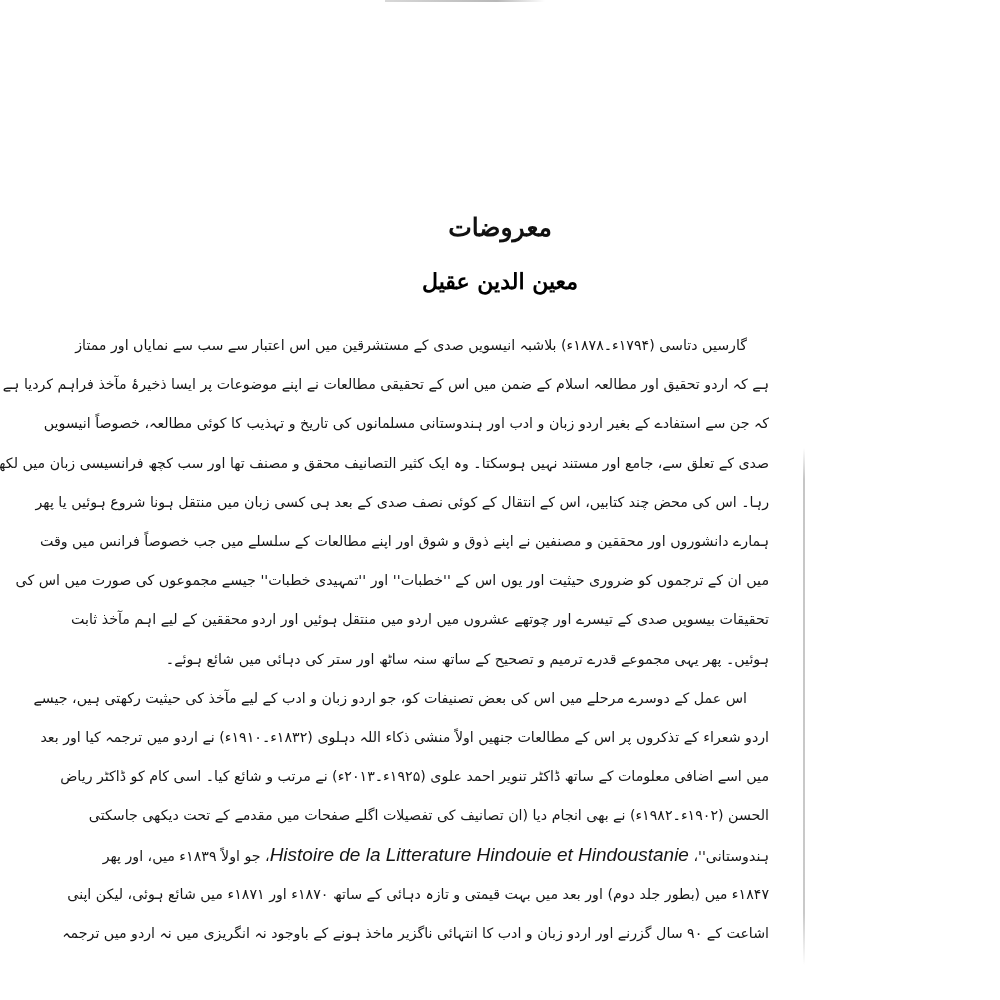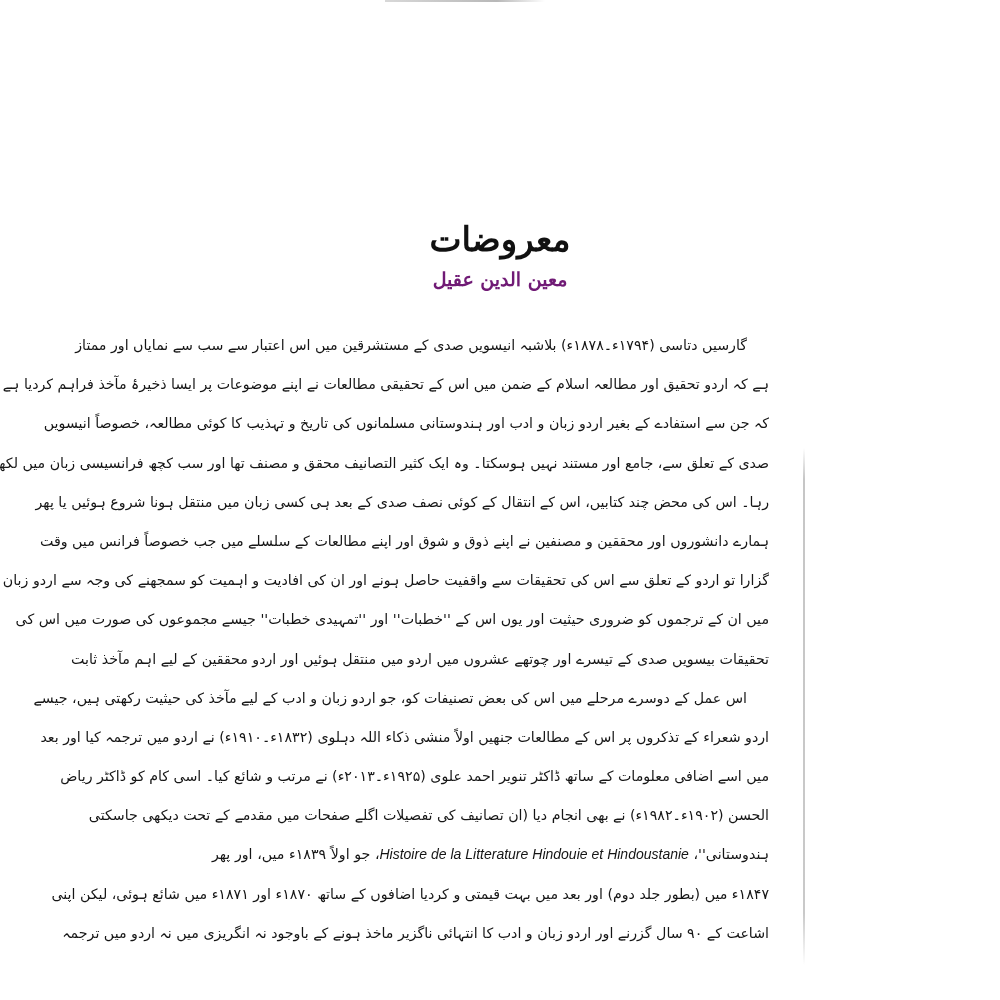--- a/index.html
+++ b/index.html
@@ -39,35 +39,35 @@
       height: 1000px;
       direction: rtl;
     }
     .page-title {
       position: absolute;
       left: 0;
       right: 0;
       top: 196px;
       text-align: center;
       font-family: "DejaVu Serif", serif;
-      font-size: 34px;
+      font-size: 25px;
       font-weight: bold;
       color: #111;
       letter-spacing: 0;
     }
     .author {
       position: absolute;
       left: 0;
       right: 0;
       top: 268px;
       text-align: center;
       font-family: "DejaVu Serif", serif;
-      font-size: 19px;
+      font-size: 22px;
       font-weight: bold;
-      color: #701a75;
+      color: #000000;
     }
     .body-text {
       position: absolute;
       left: 212px;
       width: 557px;
       top: 326px;
     }
     .line {
       height: 39.2px;
       line-height: 39.2px;
@@ -83,45 +83,45 @@
       text-align-last: right;
     }
     .line.para-start {
       padding-right: 22px;
     }
     .latin {
       font-family: "Liberation Sans", sans-serif;
       font-style: italic;
       direction: ltr;
       unicode-bidi: embed;
-      font-size: 14px;
+      font-size: 19px;
     }
   </style>
 </head>
 <body>
 
 <div class="scan-top-edge"></div>
 <div class="page-fold-line"></div>
 
 <div class="page">
   <h1 class="page-title">معروضات</h1>
   <div class="author">معین الدین عقیل</div>
 
   <div class="body-text">
     <div class="line para-start">گارسیں دتاسی (۱۷۹۴ء۔۱۸۷۸ء) بلاشبہ انیسویں صدی کے مستشرقین میں اس اعتبار سے سب سے نمایاں اور ممتاز</div>
     <div class="line">ہے کہ اردو تحقیق اور مطالعہ اسلام کے ضمن میں اس کے تحقیقی مطالعات نے اپنے موضوعات پر ایسا ذخیرۂ مآخذ فراہم کردیا ہے</div>
     <div class="line">کہ جن سے استفادے کے بغیر اردو زبان و ادب اور ہندوستانی مسلمانوں کی تاریخ و تہذیب کا کوئی مطالعہ، خصوصاً انیسویں</div>
     <div class="line">صدی کے تعلق سے، جامع اور مستند نہیں ہوسکتا۔ وہ ایک کثیر التصانیف محقق و مصنف تھا اور سب کچھ فرانسیسی زبان میں لکھتا</div>
     <div class="line">رہا۔ اس کی محض چند کتابیں، اس کے انتقال کے کوئی نصف صدی کے بعد ہی کسی زبان میں منتقل ہونا شروع ہوئیں یا پھر</div>
     <div class="line">ہمارے دانشوروں اور محققین و مصنفین نے اپنے ذوق و شوق اور اپنے مطالعات کے سلسلے میں جب خصوصاً فرانس میں وقت</div>
-    <div class="line">گزارا تو اردو کے تعلق سے اس کی تحقیقات سے واقفیت حاصل ہونے اور ان کی افادیت و اہمیت کو سمجھنے کی وجہ سے اردو زبان</div>
     <div class="line">میں ان کے ترجموں کو ضروری حیثیت اور یوں اس کے ''خطبات'' اور ''تمہیدی خطبات'' جیسے مجموعوں کی صورت میں اس کی</div>
     <div class="line">تحقیقات بیسویں صدی کے تیسرے اور چوتھے عشروں میں اردو میں منتقل ہوئیں اور اردو محققین کے لیے اہم مآخذ ثابت</div>
+    <div class="line last">ہوئیں۔ پھر یہی مجموعے قدرے ترمیم و تصحیح کے ساتھ سنہ ساٹھ اور ستر کی دہائی میں شائع ہوئے۔</div>
     <div class="line para-start">اس عمل کے دوسرے مرحلے میں اس کی بعض تصنیفات کو، جو اردو زبان و ادب کے لیے مآخذ کی حیثیت رکھتی ہیں، جیسے</div>
     <div class="line">اردو شعراء کے تذکروں پر اس کے مطالعات جنھیں اولاً منشی ذکاء اللہ دہلوی (۱۸۳۲ء۔۱۹۱۰ء) نے اردو میں ترجمہ کیا اور بعد</div>
     <div class="line">میں اسے اضافی معلومات کے ساتھ ڈاکٹر تنویر احمد علوی (۱۹۲۵ء۔۲۰۱۳ء) نے مرتب و شائع کیا۔ اسی کام کو ڈاکٹر ریاض</div>
     <div class="line">الحسن (۱۹۰۲ء۔۱۹۸۲ء) نے بھی انجام دیا (ان تصانیف کی تفصیلات اگلے صفحات میں مقدمے کے تحت دیکھی جاسکتی</div>
     <div class="line"><span>ہندوستانی''، </span><span class="latin">Histoire de la Litterature Hindouie et Hindoustanie</span><span>، جو اولاً ۱۸۳۹ء میں، اور پھر</span></div>
-    <div class="line">۱۸۴۷ء میں (بطور جلد دوم) اور بعد میں بہت قیمتی و کردیا اضافوں کے ساتھ ۱۸۷۰ء اور ۱۸۷۱ء میں شائع ہوئی، لیکن اپنی</div>
+    <div class="line">۱۸۴۷ء میں (بطور جلد دوم) اور بعد میں بہت قیمتی و تازہ دہائی کے ساتھ ۱۸۷۰ء اور ۱۸۷۱ء میں شائع ہوئی، لیکن اپنی</div>
     <div class="line">اشاعت کے ۹۰ سال گزرنے اور اردو زبان و ادب کا انتہائی ناگزیر ماخذ ہونے کے باوجود نہ انگریزی میں نہ اردو میں ترجمہ</div>
 
   </div>
 </div>
 
 </body></html>

